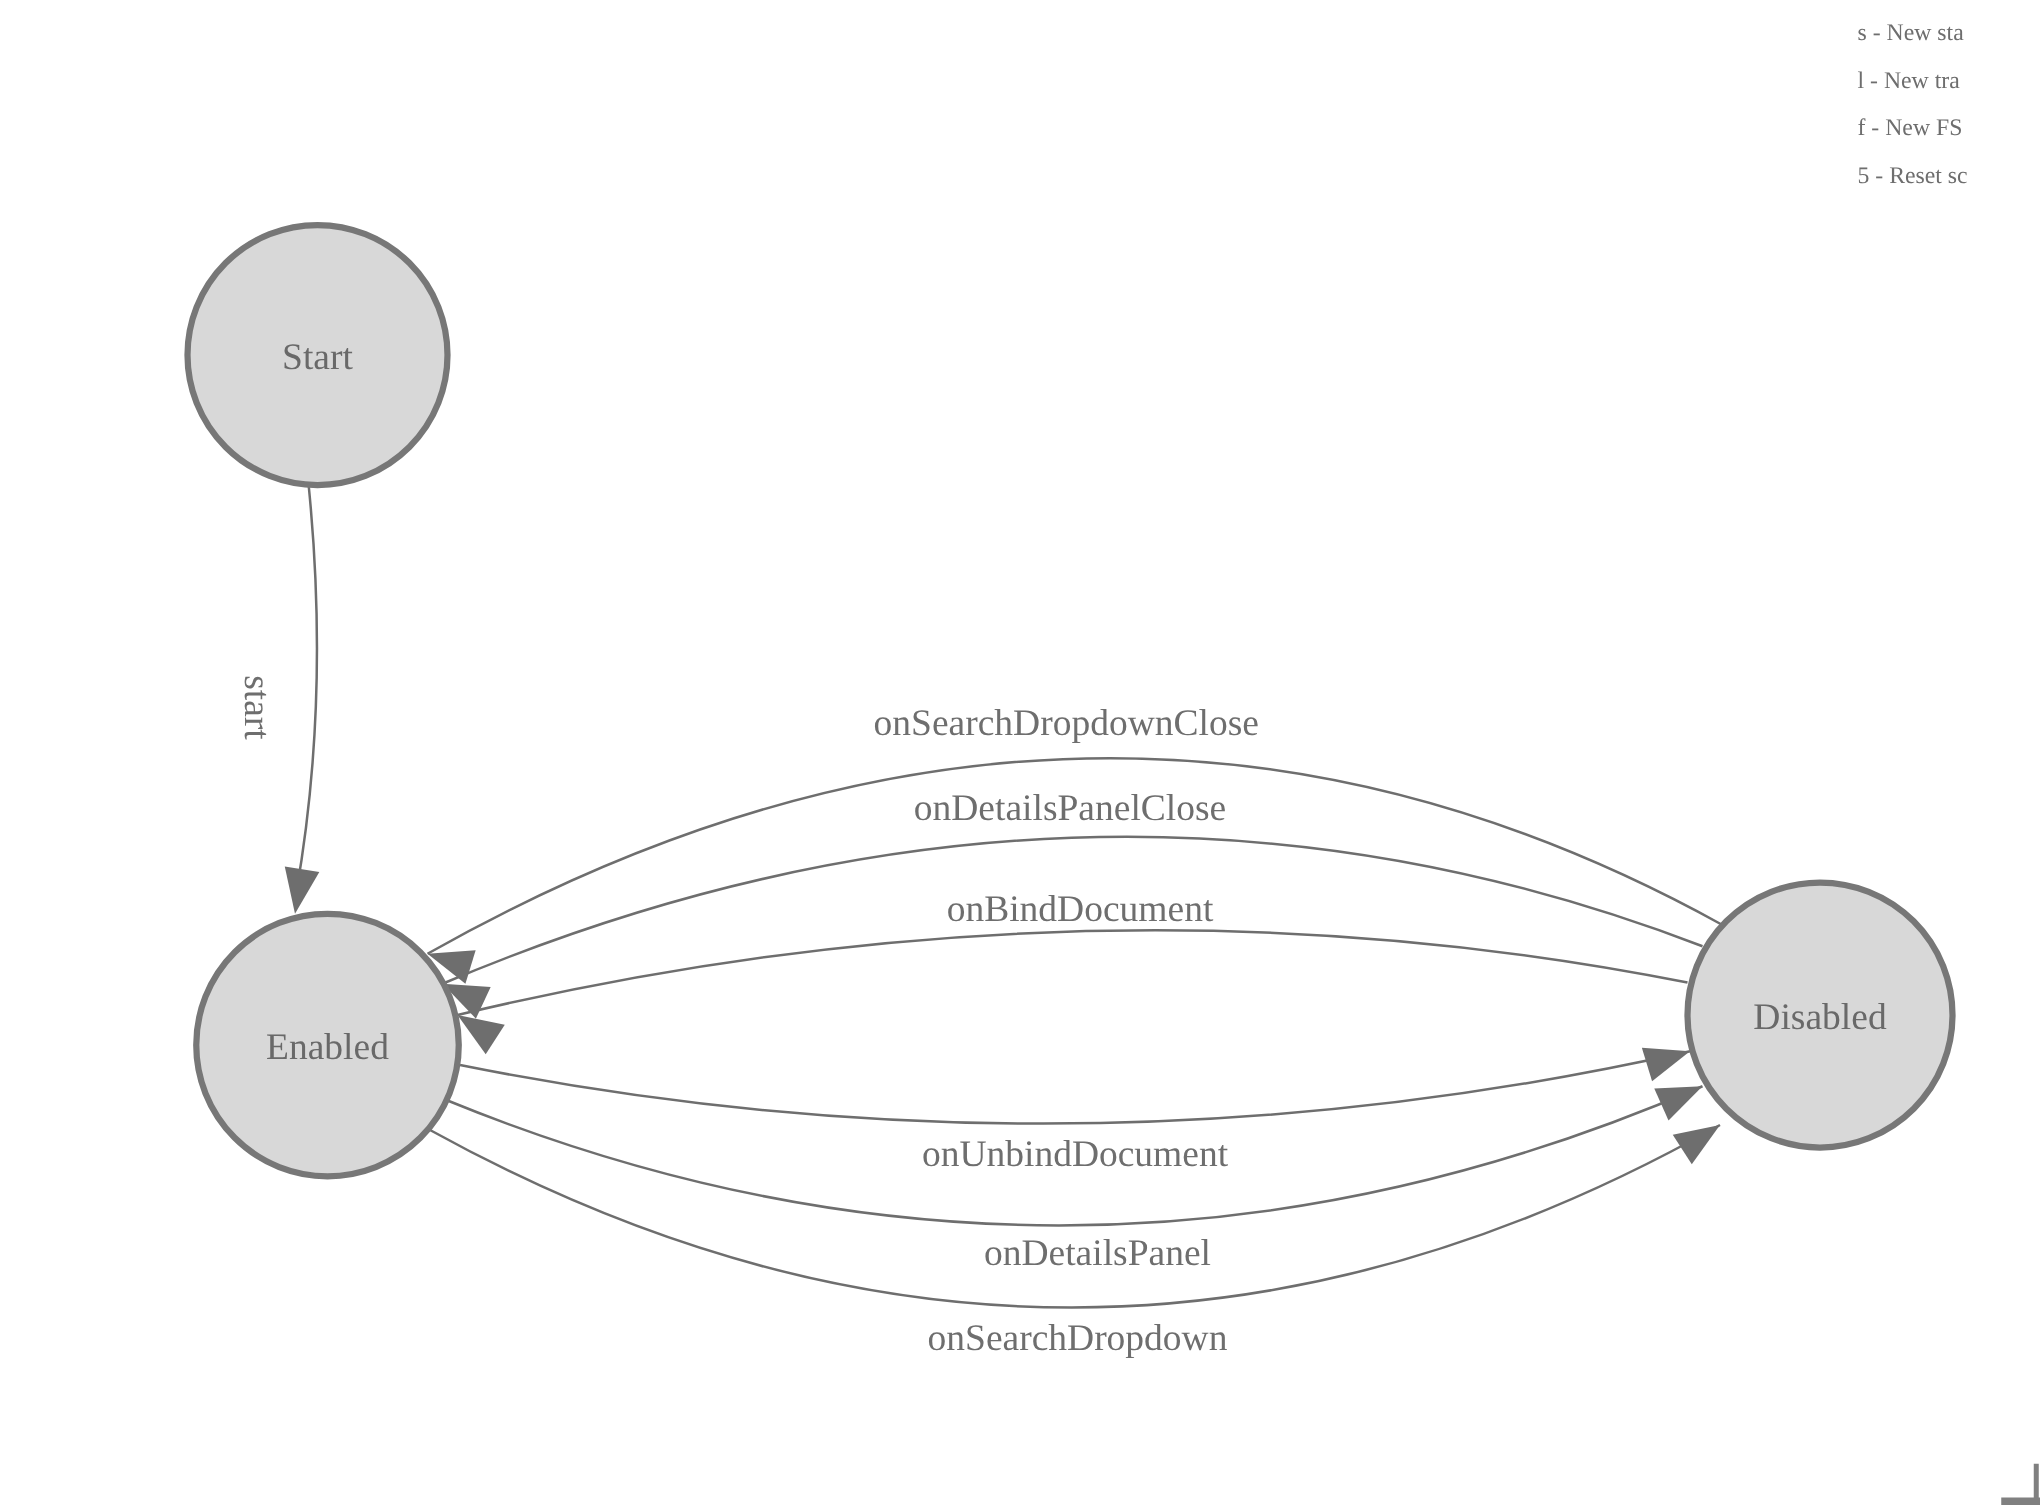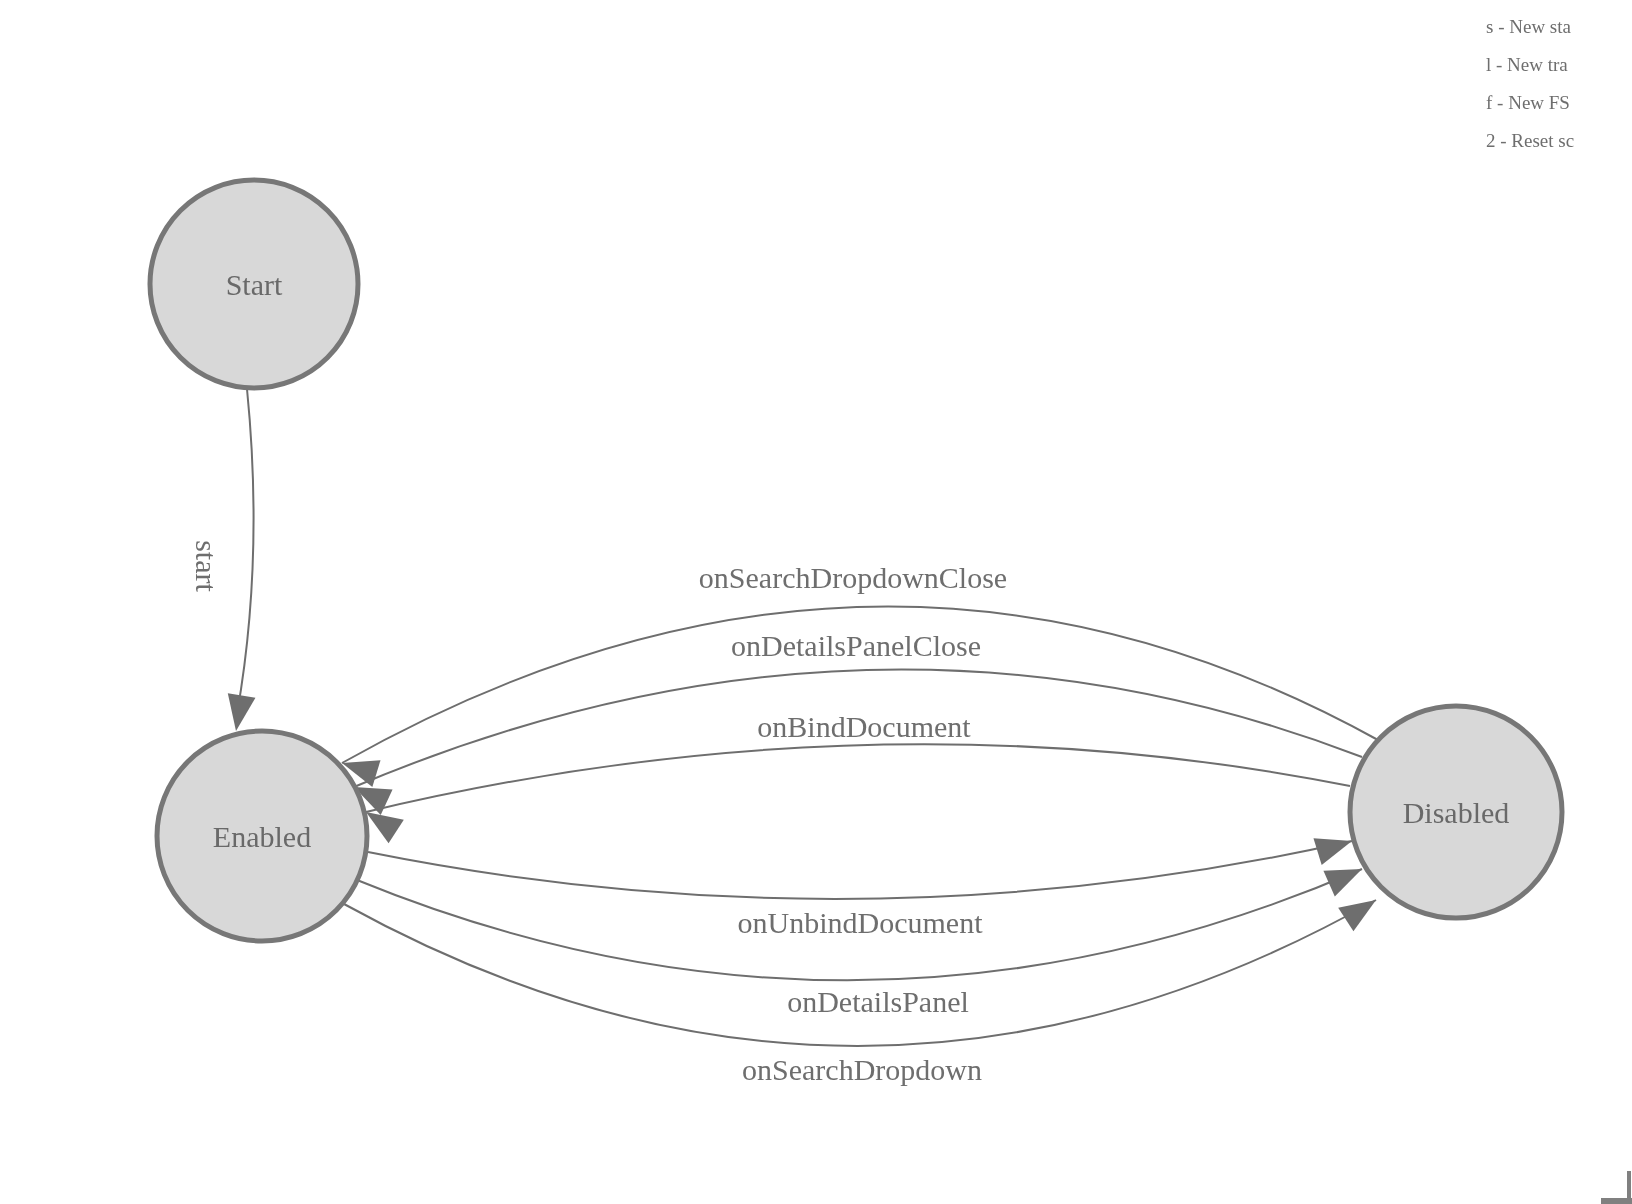--- a/index.html
+++ b/index.html
@@ -128,19 +128,19 @@
       <text class="edge-label" x="860" y="933" text-anchor="middle">onUnbindDocument</text>
       <text class="edge-label" x="878" y="1012" text-anchor="middle">onDetailsPanel</text>
       <text class="edge-label" x="862" y="1080" text-anchor="middle">onSearchDropdown</text>
     </g>
   </svg>
 
   <div class="legend">
     <div class="legend-line">s - New sta</div>
     <div class="legend-line">l - New tra</div>
     <div class="legend-line">f - New FS</div>
-    <div class="legend-line">2 - Reset sc</div>
+    <div class="legend-line">5 - Reset sc</div>
   </div>
 
   <div class="corner-frag-v"></div>
   <div class="corner-frag-h"></div>
 
 </div>
 
 </body></html>

